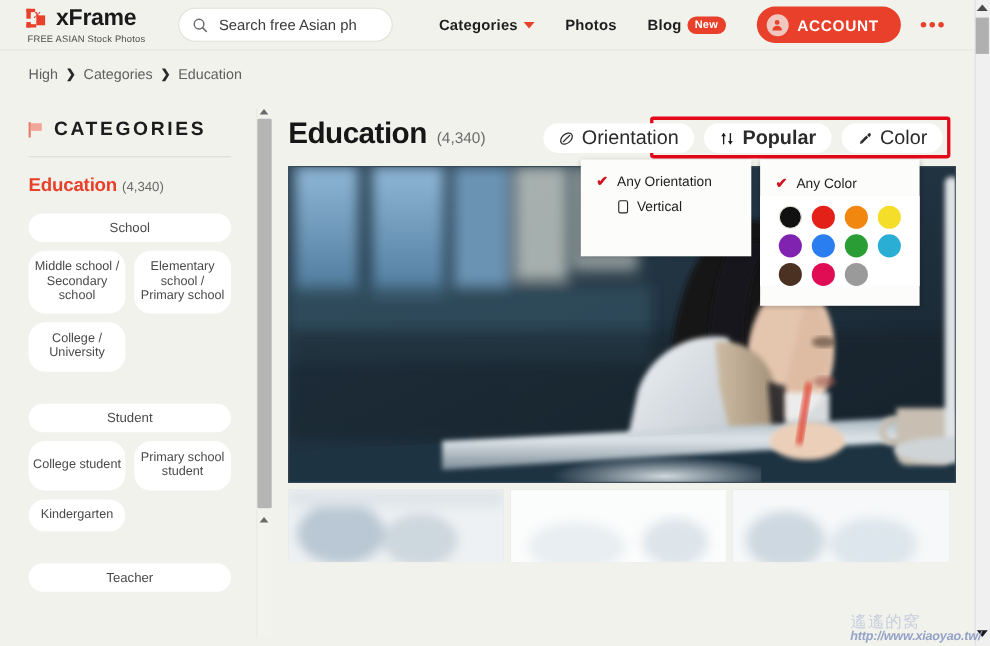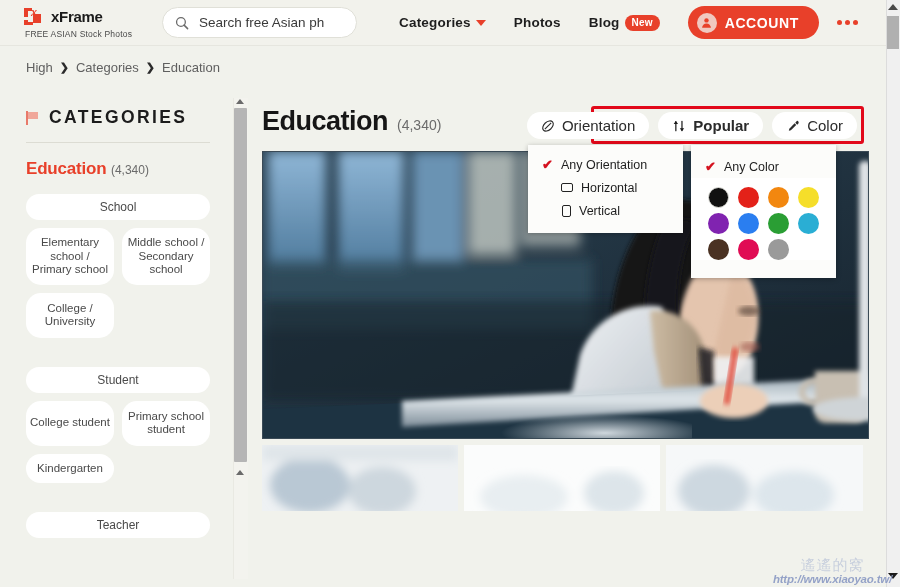--- a/index.html
+++ b/index.html
@@ -22,21 +22,21 @@
   .brand { display:flex; flex-direction:column; justify-content:center; margin-left:24px; width:128px;}
   .brand-row { display:flex; align-items:center; gap:5px; }
   .brand-mark { width:22px; height:20px; position:relative; display:inline-block;}
   .brand-mark .c { position:absolute; background:#e8402a; }
   .brand-mark .c1 { left:0; top:2px; width:4px; height:9px;}
   .brand-mark .c2 { left:0; top:2px; width:8px; height:3px;}
   .brand-mark .c3 { left:0; top:14px; width:4px; height:5px;}
   .brand-mark .c4 { left:0; top:16px; width:9px; height:3px;}
   .brand-mark .c5 { left:9px; top:8px; width:8px; height:9px; background:#e8402a;}
   .brand-mark .x  { position:absolute; left:7px; top:-1px; font-size:12px; font-weight:bold; font-style:italic; color:#e8402a; font-family:"Liberation Serif", serif;}
-  .brand-name { font-size:15px; font-weight:bold; color:#1a1a1a; letter-spacing:-0.3px; line-height:1;}
+  .brand-name { font-size:21px; font-weight:bold; color:#1a1a1a; letter-spacing:-0.3px; line-height:1;}
   .brand-sub { font-size:8.5px; color:#4a4a4a; letter-spacing:0.2px; margin-top:3px; margin-left:1px;}
 
   .searchbox {
     margin-left:10px;
     width:195px; height:31px; border-radius:16px;
     background:#fff; border:1px solid #e0e0d8;
     display:flex; align-items:center; padding:0 12px; gap:8px;
   }
   .search-ic { width:14px;height:14px; flex:0 0 auto;}
   .search-inp {
@@ -125,21 +125,21 @@
   .main { position:absolute; left:249px; top:87px; width:637px; height:500px; background:#f1f2ec;}
   .page-title-row { position:absolute; left:13px; top:19px; display:flex; align-items:baseline; gap:9px;}
   .page-title { font-size:27px; font-weight:bold; color:#161616; letter-spacing:-0.5px;}
   .page-count { font-size:14px; color:#6b6b6b;}
 
   
   .filters { position:absolute; right:29px; top:25px; display:flex; gap:9px; z-index:6;}
   .fbtn {
     height:27px; border-radius:14px; background:#fff;
     display:flex; align-items:center; gap:7px; padding:0 14px;
-    font-size:15px; color:#2b2b2b; cursor:pointer; white-space:nowrap;
+    font-size:18px; color:#2b2b2b; cursor:pointer; white-space:nowrap;
   }
   .fbtn.bold { font-weight:bold; }
   .fhl {
     position:absolute; right:22px; top:19px; width:273px; height:38px;
     border:3px solid #e2091a; border-radius:3px; z-index:5; pointer-events:none;
   }
   .annot {
     position:absolute; right:79px; top:67px; font-size:22px; font-weight:bold;
     color:#e2091a; letter-spacing:1px; z-index:7;
     font-family:"DejaVu Sans", sans-serif;
@@ -165,21 +165,21 @@
     padding-left:14px; font-size:12.5px; color:#1e1e1e; cursor:pointer;
   }
   .tick { color:#d4121f; font-weight:bold; font-size:13px; width:11px; display:inline-block;}
   .rect-h { width:12px;height:9px;border:1.6px solid #222; border-radius:2px; display:inline-block;}
   .rect-v { width:9px;height:12px;border:1.6px solid #222; border-radius:2px; display:inline-block; margin-left:1px;}
   .swatch-grid { display:grid; grid-template-columns:repeat(4, 1fr); gap:5px 6px; padding:9px 16px 0 16px;}
   .sw { width:21px;height:21px;border-radius:50%; cursor:pointer; justify-self:center;}
   .sw.white { border:1px solid #e2e2dc; }
 
   
-  .wm { position:absolute; right:8px; bottom:2px; text-align:center; z-index:8; pointer-events:none;}
+  .wm { position:absolute; right:8px; bottom:2px; z-index:8; pointer-events:none;}
   .wm-logo { font-size:15px; color:#b9c3d8; letter-spacing:1px; font-family:"DejaVu Sans", sans-serif; opacity:.72;}
   .wm-url { font-size:11.5px; font-weight:bold; font-style:italic; color:#8b9ac4; letter-spacing:-0.2px; margin-top:-2px; opacity:.9;}
 
   
   .bsb { position:absolute; right:0; top:0; width:14px; height:587px; background:#f0f0f0; border-left:1px solid #dcdcdc;}
   .bsb-up { position:absolute; right:2px; top:4px; width:10px; height:8px;}
   .bsb-thumb { position:absolute; right:1px; top:16px; width:12px; height:33px; background:#b0b0b0;}
   .bsb-dn { position:absolute; right:2px; bottom:6px; width:10px; height:8px;}
   .arr-up { width:0;height:0;border-left:5px solid transparent;border-right:5px solid transparent;border-bottom:6px solid #4a4a4a;}
   .arr-dn { width:0;height:0;border-left:5px solid transparent;border-right:5px solid transparent;border-top:6px solid #1a1a1a;}
@@ -263,22 +263,22 @@
   <div class="cat-rule"></div>
 
   <div class="cat-title">
     <span>Education</span>
     <span class="cnt">(4,340)</span>
   </div>
 
   <div class="group">
     <div class="pill-wide">School</div>
     <div class="pill-row">
+      <div class="pill h2">Middle school / Secondary school</div>
       <div class="pill h3">Elementary school / Primary school</div>
-      <div class="pill h2">Middle school / Secondary school</div>
     </div>
     <div class="pill h2 solo">College / University</div>
   </div>
 
   <div class="gap-blk"></div>
 
   <div class="group">
     <div class="pill-wide">Student</div>
     <div class="pill-row">
       <div class="pill h1">College student</div>
@@ -471,25 +471,20 @@
   </div>
 </div>
 
 <div class="dd dd-orient">
   <div class="dd-item">
     <span class="tick">✔</span>
     <span>Any Orientation</span>
   </div>
   <div class="dd-item">
     <span class="tick"></span>
-    <span class="rect-h"></span>
-    <span>Horizontal</span>
-  </div>
-  <div class="dd-item">
-    <span class="tick"></span>
     <span class="rect-v"></span>
     <span>Vertical</span>
   </div>
 </div>
 
 <div class="dd dd-color">
   <div class="dd-item">
     <span class="tick">✔</span>
     <span>Any Color</span>
   </div>

